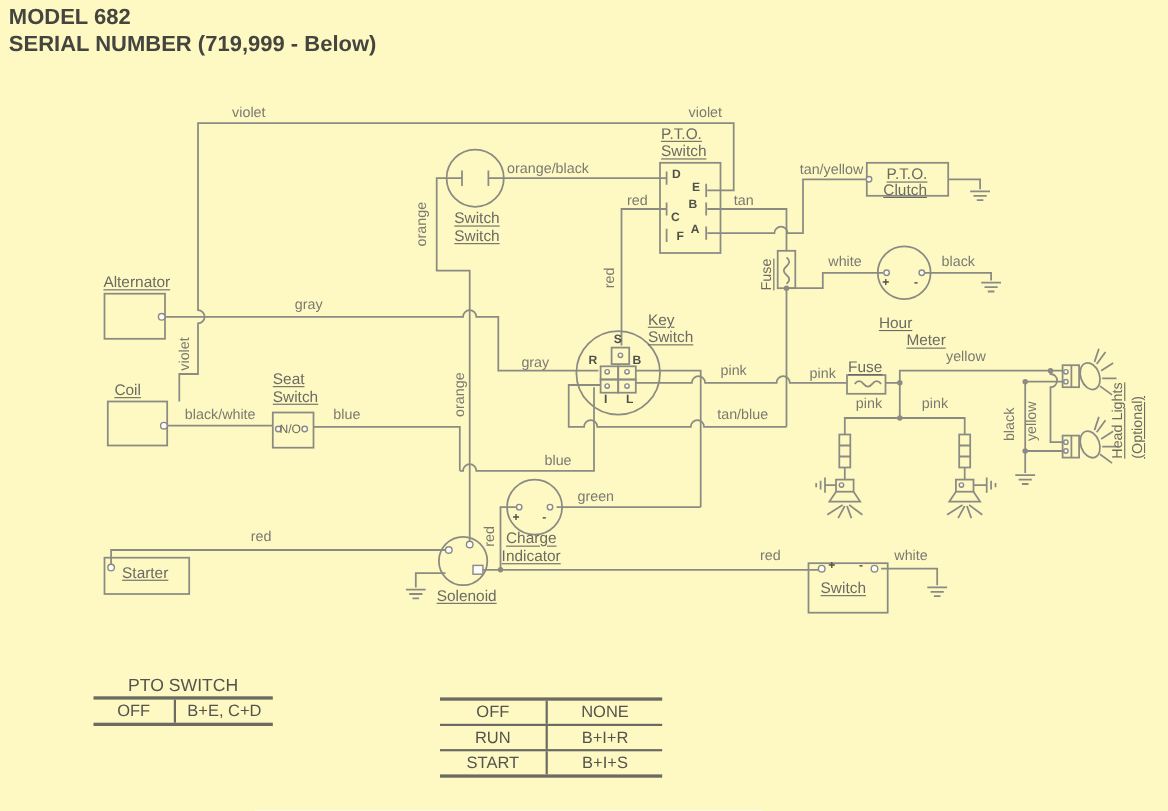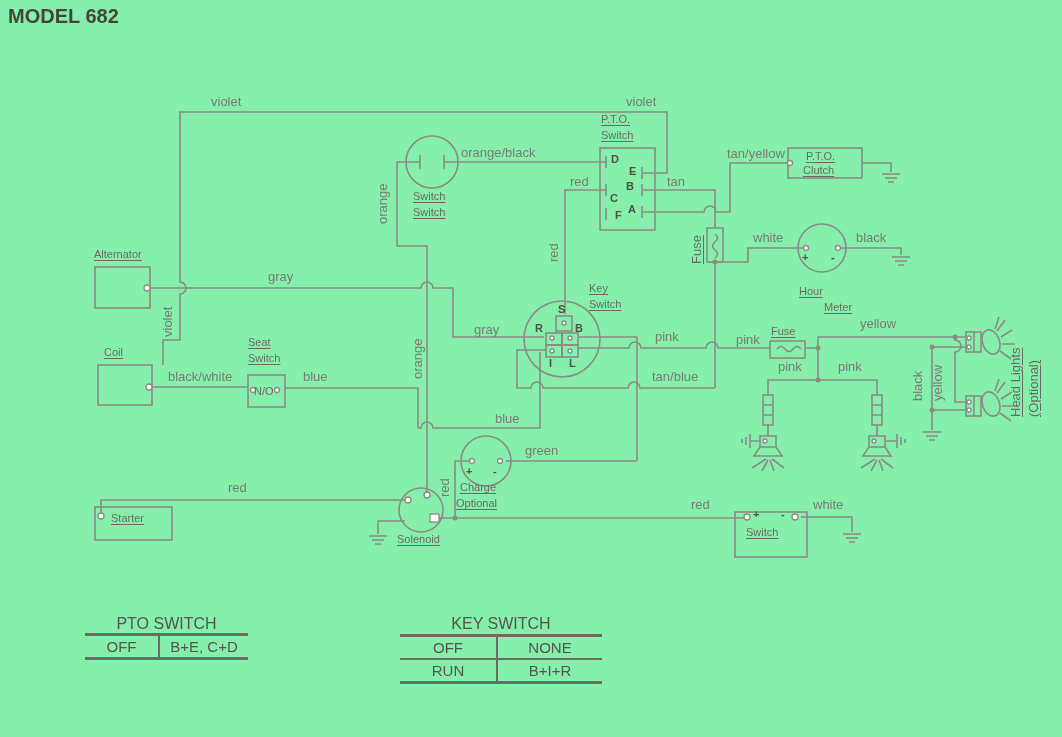--- a/index.html
+++ b/index.html
@@ -1,40 +1,41 @@
 <!DOCTYPE html>
 <html><head>
 <meta charset="utf-8">
 <style>
   html,body{margin:0;padding:0;background:#fcfcfa;}
-  .page{position:relative;width:1062px;height:737px;background:#86efac;overflow:hidden;
+  .page{position:relative;width:1062px;height:737px;background:#fef9c3;overflow:hidden;
         font-family:"Liberation Sans", sans-serif;}
   .titleblock{position:absolute;left:8px;top:4px;color:#45453f;font-weight:bold;font-size:20px;line-height:24px;}
   svg.diag{position:absolute;left:0;top:0;}
   .wl,.cl,.vl,.term,.tiny{position:absolute;white-space:nowrap;}
   .wl{color:#7a7a72;font-size:13px;}
-  .cl{color:#6b6b63;font-size:11px;text-decoration:underline;text-underline-offset:2px;}
+  .cl{color:#6b6b63;font-size:14px;text-decoration:underline;text-underline-offset:2px;}
   .vl{color:#7a7a72;font-size:13px;transform:rotate(-90deg);transform-origin:0 0;}
   .vlu{text-decoration:underline;text-underline-offset:2px;color:#6b6b63;}
   .term{color:#50504a;font-size:11px;font-weight:bold;}
   .tiny{color:#6b6b63;font-size:11px;}
   .tbl-title{position:absolute;color:#54544d;font-size:16px;text-align:center;}
   .tbl{position:absolute;border-top:3px solid #6b6b62;border-bottom:3px solid #6b6b62;color:#54544d;font-size:15px;}
   .tbl .row{display:flex;border-bottom:2px solid #6b6b62;}
   .tbl .row:last-child{border-bottom:none;}
   .tbl .c{height:21px;line-height:21px;text-align:center;overflow:visible;}
   .tbl .c1{border-right:2px solid #6b6b62;}
 </style>
 </head>
 <body>
 
 <div class="page">
 
   <div class="titleblock">
     <div>MODEL 682</div>
+    <div>SERIAL NUMBER (719,999 - Below)</div>
   </div>
 
   <svg class="diag" width="1062" height="737" viewBox="0 0 1062 737">
     <g stroke="#8b8b84" stroke-width="1.6" fill="none">
 
       <path d="M643,173 H667 V112 H180 V282 A6,6 0 0 1 180,294 V340 H163 V365"></path>
 
       <path d="M458,162 H606"></path>
 
       <path d="M606,190 H565 V314"></path>
@@ -250,21 +251,21 @@
   <span class="cl" style="left:413px;top:206px">Switch</span>
   <span class="cl" style="left:601px;top:113px">P.T.O.</span>
   <span class="cl" style="left:601px;top:129px">Switch</span>
   <span class="cl" style="left:806px;top:150px">P.T.O.</span>
   <span class="cl" style="left:803px;top:164px">Clutch</span>
   <span class="cl" style="left:589px;top:282px">Key</span>
   <span class="cl" style="left:589px;top:298px">Switch</span>
   <span class="cl" style="left:799px;top:285px">Hour</span>
   <span class="cl" style="left:824px;top:301px">Meter</span>
   <span class="cl" style="left:460px;top:481px">Charge</span>
-  <span class="cl" style="left:456px;top:497px">Optional</span>
+  <span class="cl" style="left:456px;top:497px">Indicator</span>
   <span class="cl" style="left:397px;top:533px">Solenoid</span>
   <span class="cl" style="left:111px;top:512px">Starter</span>
   <span class="cl" style="left:746px;top:526px">Switch</span>
   <span class="cl" style="left:771px;top:325px">Fuse</span>
 
   <span class="term" style="left:611px;top:153px">D</span>
   <span class="term" style="left:629px;top:165px">E</span>
   <span class="term" style="left:610px;top:192px">C</span>
   <span class="term" style="left:626px;top:180px">B</span>
   <span class="term" style="left:615px;top:209px">F</span>
@@ -282,25 +283,28 @@
   <span class="term" style="left:493px;top:465px">-</span>
 
   <div class="tbl-title" style="left:85px;top:615px;width:163px">PTO SWITCH</div>
   <div class="tbl" style="left:85px;top:633px;width:163px">
     <div class="row">
       <div class="c c1" style="width:73px">OFF</div>
       <div class="c" style="width:88px">B+E, C+D</div>
     </div>
   </div>
 
-  <div class="tbl-title" style="left:400px;top:615px;width:202px">KEY SWITCH</div>
   <div class="tbl" style="left:400px;top:634px;width:202px">
     <div class="row">
       <div class="c c1" style="width:97px">OFF</div>
       <div class="c" style="width:105px">NONE</div>
     </div>
     <div class="row">
       <div class="c c1" style="width:97px">RUN</div>
       <div class="c" style="width:105px">B+I+R</div>
     </div>
+    <div class="row">
+      <div class="c c1" style="width:97px">START</div>
+      <div class="c" style="width:105px">B+I+S</div>
+    </div>
   </div>
 
 </div>
 
 </body></html>

